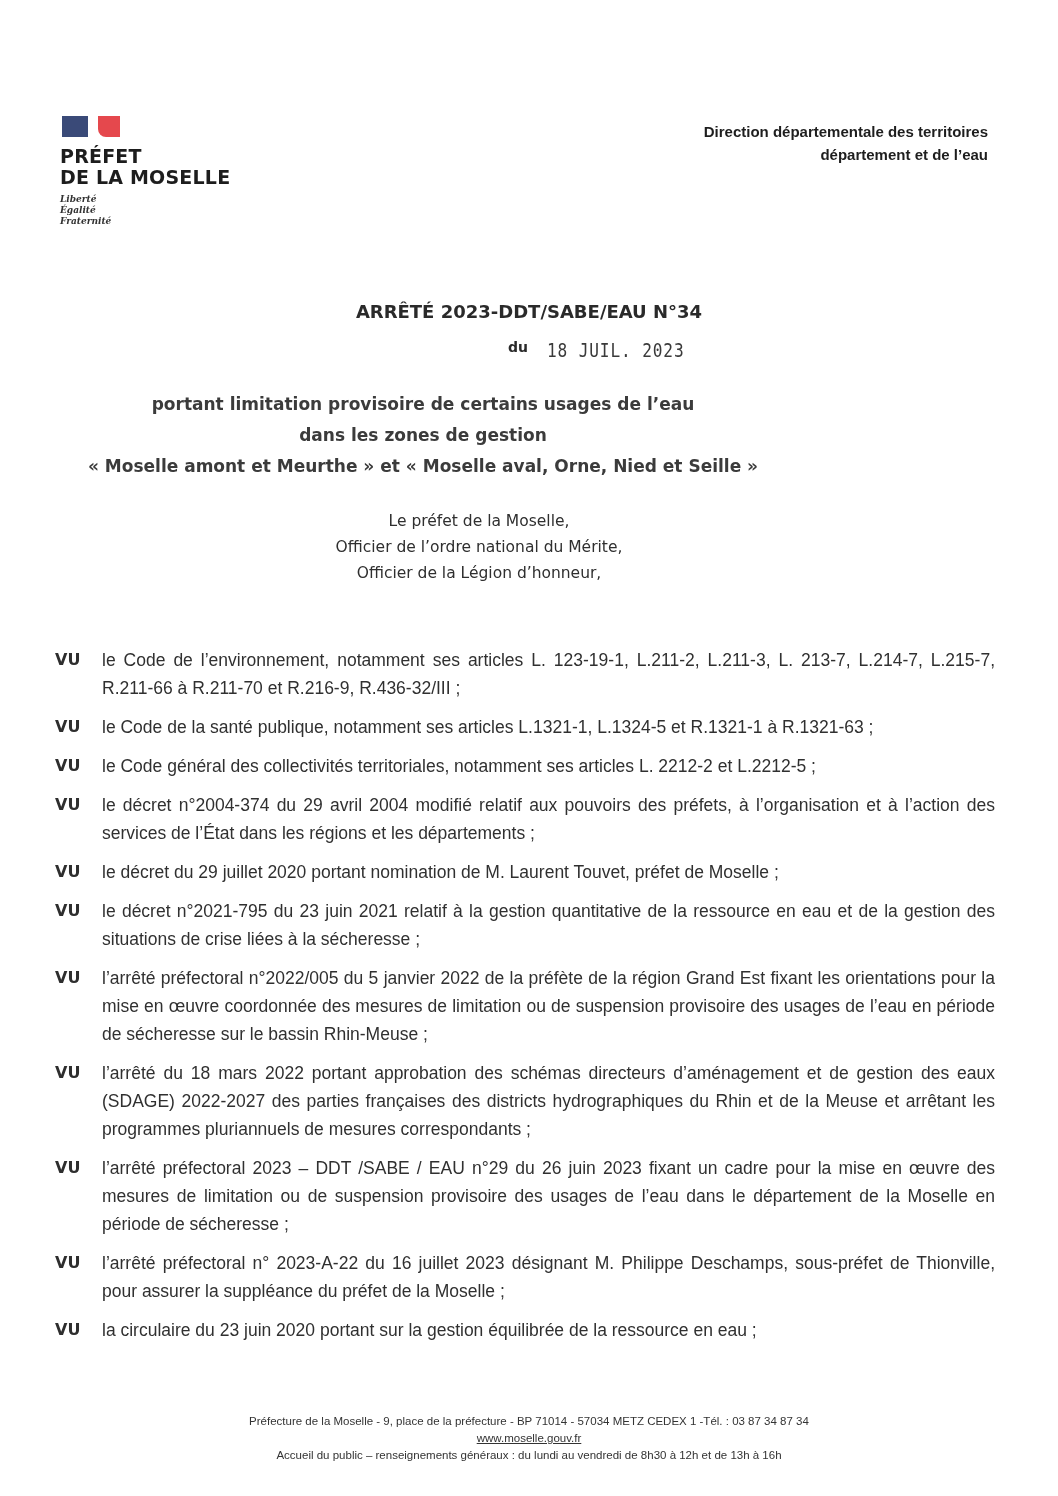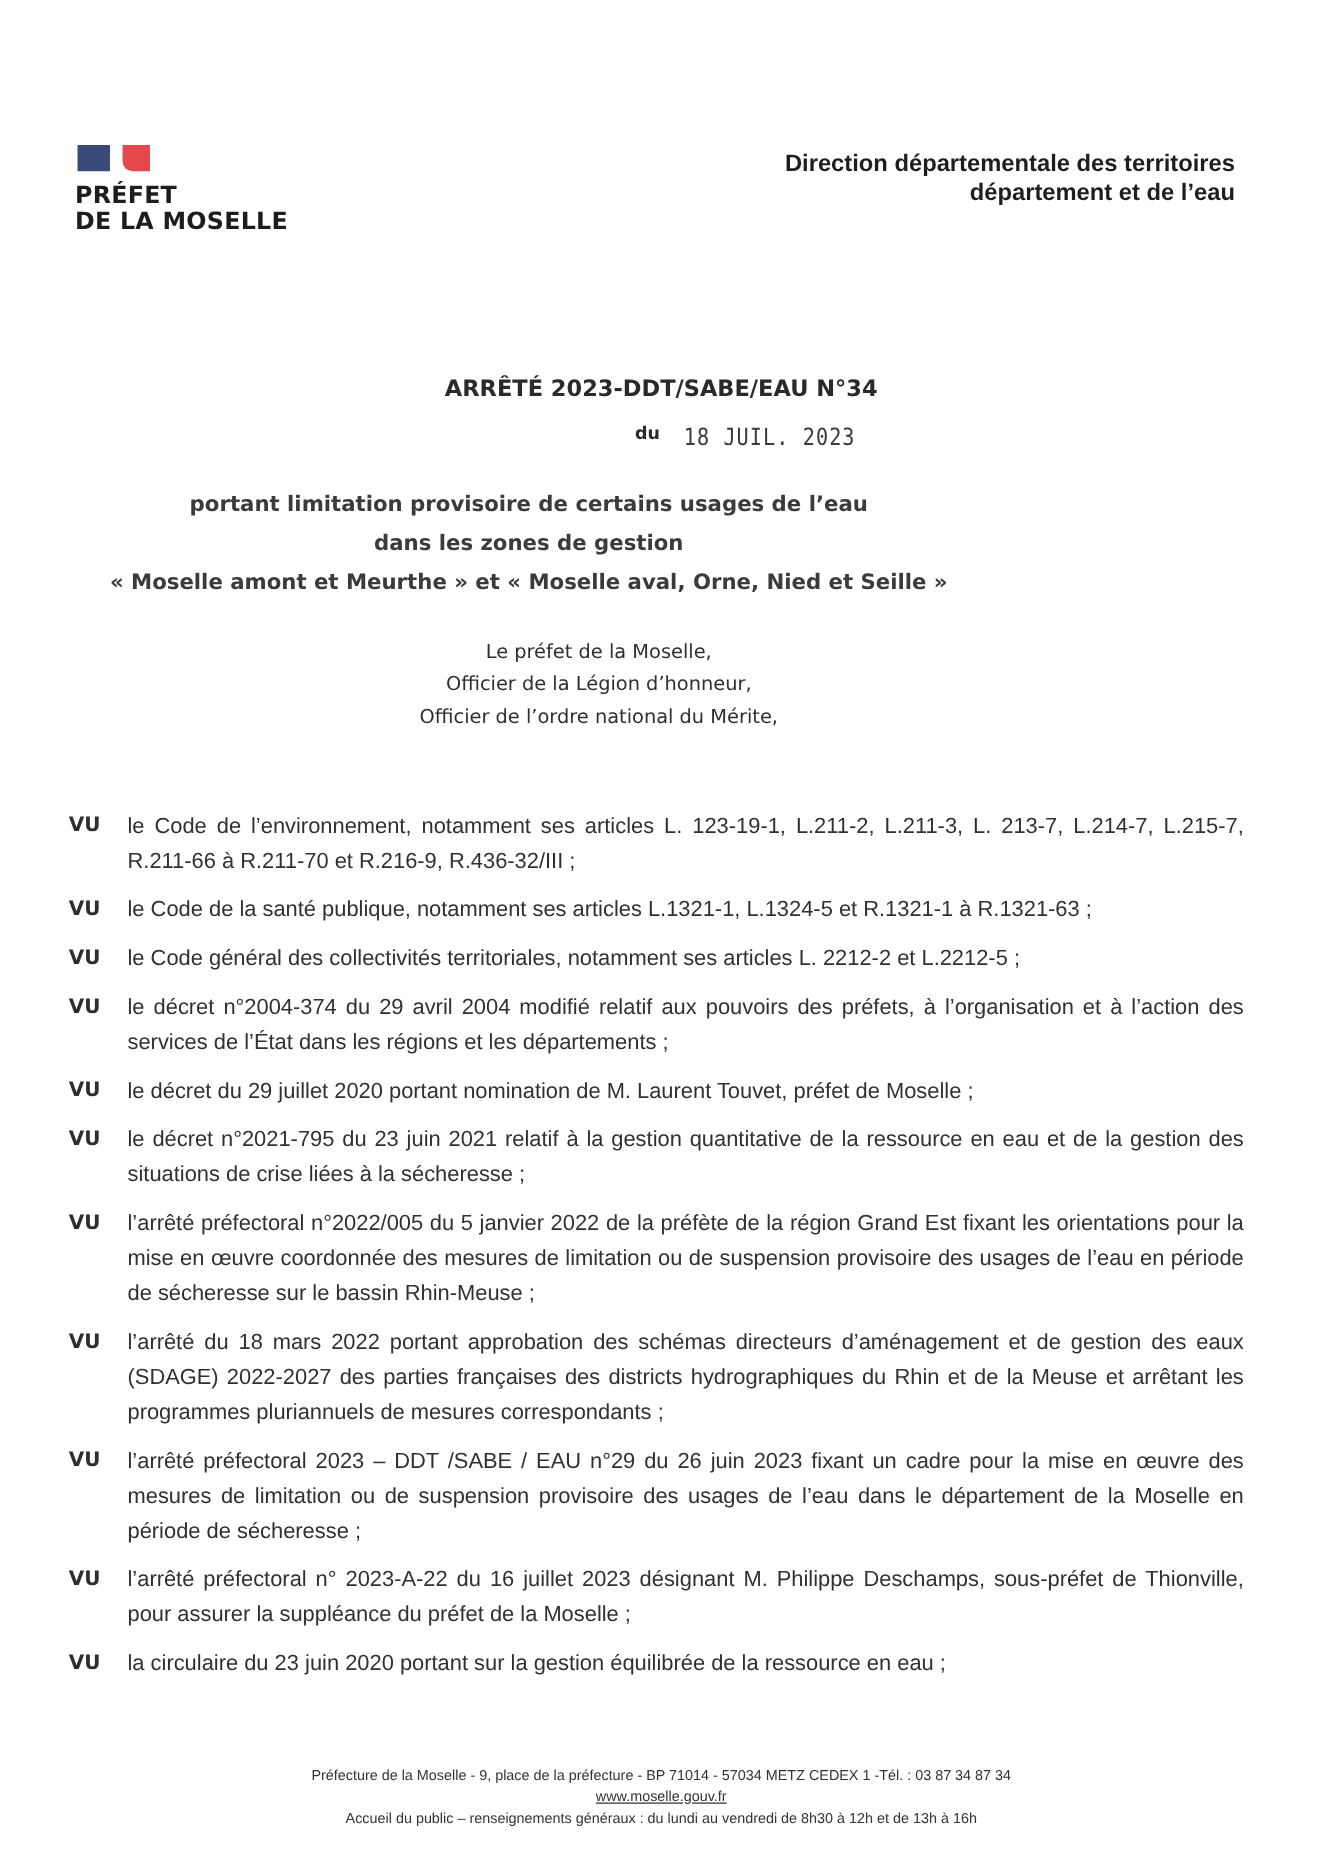--- a/index.html
+++ b/index.html
@@ -17,21 +17,21 @@
     font-family: "DejaVu Sans", sans-serif; font-weight: bold; font-size: 19px;
     line-height: 21px; color: #1d1d1d; margin-top: 9px; letter-spacing: 0.2px;
   }
   .logo .motto {
     font-family: "DejaVu Serif", serif; font-style: italic; font-weight: bold;
     font-size: 9px; line-height: 11px; color: #333; margin-top: 6px;
   }
   .direction {
     position: absolute; right: 70px; top: 120px; text-align: right;
     font-family: "Liberation Sans", sans-serif; font-weight: bold;
-    font-size: 19px; line-height: 23px; color: #1e1e1e;
+    font-size: 15px; line-height: 23px; color: #1e1e1e;
   }
   .arrete-title {
     position: absolute; left: 0; width: 1058px; top: 301px; text-align: center;
     font-family: "DejaVu Sans", sans-serif; font-weight: bold; font-size: 18px; color: #2a2a2a;
   }
   .date-line { position: absolute; left: 508px; top: 334px; }
   .date-line .du { font-family: "DejaVu Sans", sans-serif; font-weight: bold; font-size: 14px; color: #2a2a2a; }
   .date-line .stamp {
     font-family: "DejaVu Sans Mono", monospace; font-size: 19px; color: #3a3a3a;
     margin-left: 14px; letter-spacing: 1px; display: inline-block; transform: scaleX(0.85); transform-origin: left;
@@ -68,20 +68,25 @@
 <div class="logo">
   <div class="flag">
     <div class="blue"></div>
       <div class="white"></div>
       <div class="red"></div>
   </div>
   <div class="pref">
     <div>PRÉFET</div>
     <div>DE LA MOSELLE</div>
   </div>
+  <div class="motto">
+    <div>Liberté</div>
+    <div>Égalité</div>
+    <div>Fraternité</div>
+  </div>
 </div>
 
 <div class="direction">
   <div>Direction départementale des territoires</div>
   <div>département et de l’eau</div>
 </div>
 
 <div class="arrete-title">ARRÊTÉ 2023-DDT/SABE/EAU N°34</div>
 
 <div class="date-line">
@@ -90,22 +95,22 @@
 </div>
 
 <div class="subject">
   <div>portant limitation provisoire de certains usages de l’eau</div>
   <div>dans les zones de gestion</div>
   <div>« Moselle amont et Meurthe » et « Moselle aval, Orne, Nied et Seille »</div>
 </div>
 
 <div class="prefet">
   <div>Le préfet de la Moselle,</div>
+  <div>Officier de l’ordre national du Mérite,</div>
   <div>Officier de la Légion d’honneur,</div>
-  <div>Officier de l’ordre national du Mérite,</div>
 </div>
 
 <div class="vu-list">
   <div class="vu-item">
     <div class="vu-label">VU</div>
     <div class="vu-text">le Code de l’environnement, notamment ses articles L. 123-19-1, L.211-2, L.211-3, L. 213-7, L.214-7, L.215-7, R.211-66 à R.211-70 et R.216-9, R.436-32/III ;</div>
   </div>
   <div class="vu-item">
     <div class="vu-label">VU</div>
     <div class="vu-text">le Code de la santé publique, notamment ses articles L.1321-1, L.1324-5 et R.1321-1 à R.1321-63 ;</div>

